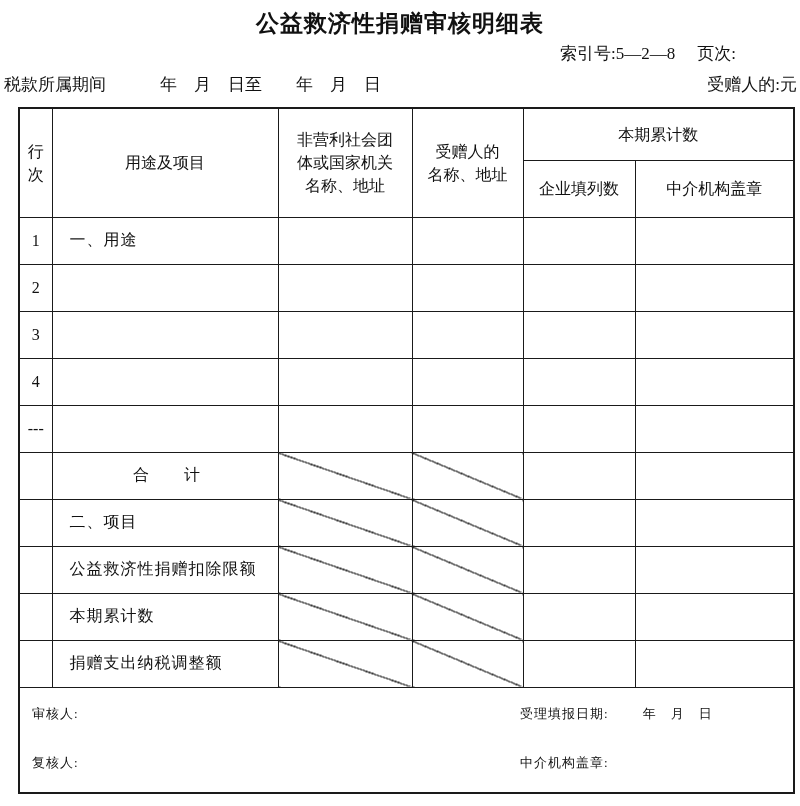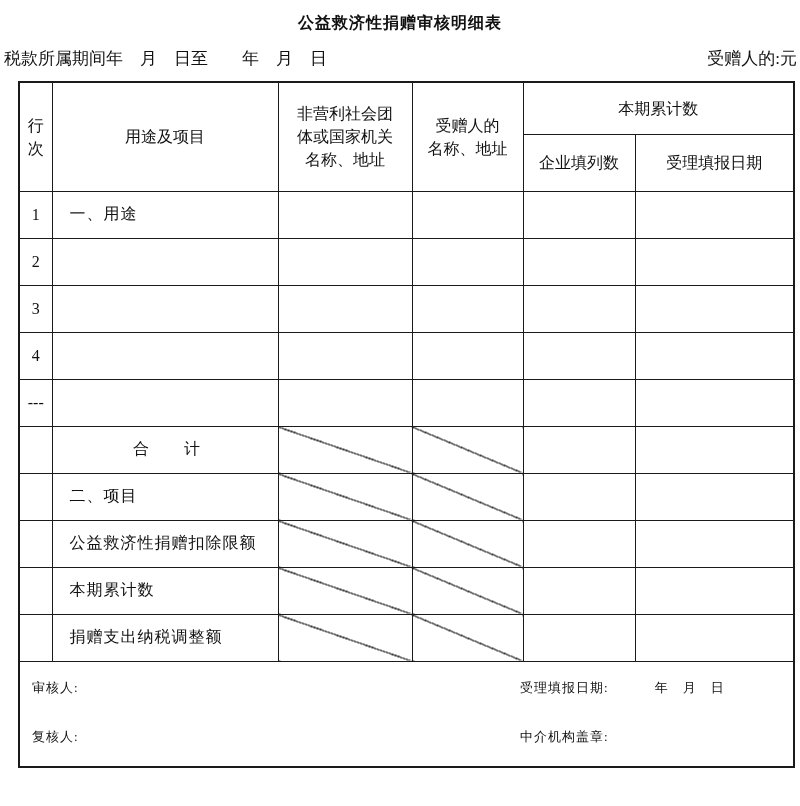--- a/index.html
+++ b/index.html
@@ -9,42 +9,42 @@
     font-family:"Liberation Serif","DejaVu Serif",serif;
     color:#111111;
     overflow:hidden;
   }
   .page { width:800px; height:806px; padding-top:7px; }
 
   .title {
     text-align:center;
     font-family:"Liberation Sans","DejaVu Sans",sans-serif;
     font-weight:700;
-    font-size:16px;
+    font-size:23px;
     letter-spacing:1px;
     height:32px; line-height:32px;
   }
 
   .meta1 {
     text-align:right;
     padding-right:64px;
     font-size:17px;
     margin-top:4px;
     height:22px; line-height:22px;
   }
   .meta1 .page-no { margin-left:22px; }
 
   .meta2 {
     display:flex; justify-content:space-between;
     padding-left:4px; padding-right:3px;
     font-size:17px;
     margin-top:9px;
     height:22px; line-height:22px;
   }
-  .pv { }
+  .pv { margin-left:54px; }
 
   table {
     margin-left:18px;
     margin-top:11px;
     width:775px;
     border-collapse:collapse;
     table-layout:fixed;
     border:2px solid #1a1a1a;
   }
   th, td {
@@ -70,31 +70,34 @@
       transparent calc(50% - 1.2px),
       #3a3a3a calc(50% - 1.2px),
       #3a3a3a calc(50% + 0.2px),
       transparent calc(50% + 0.2px));
   }
 
   tfoot td { height:106px; position:relative; font-size:13px; }
   .f-item { position:absolute; white-space:nowrap; letter-spacing:1px; }
   .f-auditor   { left:12px;  top:17px; }
   .f-date      { left:500px; top:17px; }
-  .f-date .val { margin-left:46px; }
+  .f-date .val { margin-left:34px; }
   .f-reviewer  { left:12px;  top:66px; }
   .f-seal      { left:500px; top:66px; }
 </style>
 </head>
 <body>
 
 <div class="page">
 
   <div class="title">公益救济性捐赠审核明细表</div>
 
+  <div class="meta1">
+    <span>索引号:5—2—8</span><span class="page-no">页次:</span>
+  </div>
 
   <div class="meta2">
     <span>
       <span>税款所属期间</span><span class="pv">年　月　日至　　年　月　日</span>
     </span>
     <span>受赠人的:元</span>
   </div>
 
   <table>
     <colgroup>
@@ -112,21 +115,21 @@
         <th rowspan="2">用途及项目</th>
         <th rowspan="2" class="pre">非营利社会团
 体或国家机关
 名称、地址</th>
         <th rowspan="2" class="pre">受赠人的
 名称、地址</th>
         <th colspan="2">本期累计数</th>
       </tr>
       <tr class="h2">
         <th>企业填列数</th>
-        <th>受理填报日期</th>
+        <th>中介机构盖章</th>
       </tr>
     </thead>
     <tbody>
       <tr>
         <td class="c-no">1</td>
         <td class="c-item">一、用途</td>
         <td></td>
         <td></td>
         <td></td>
         <td></td>

